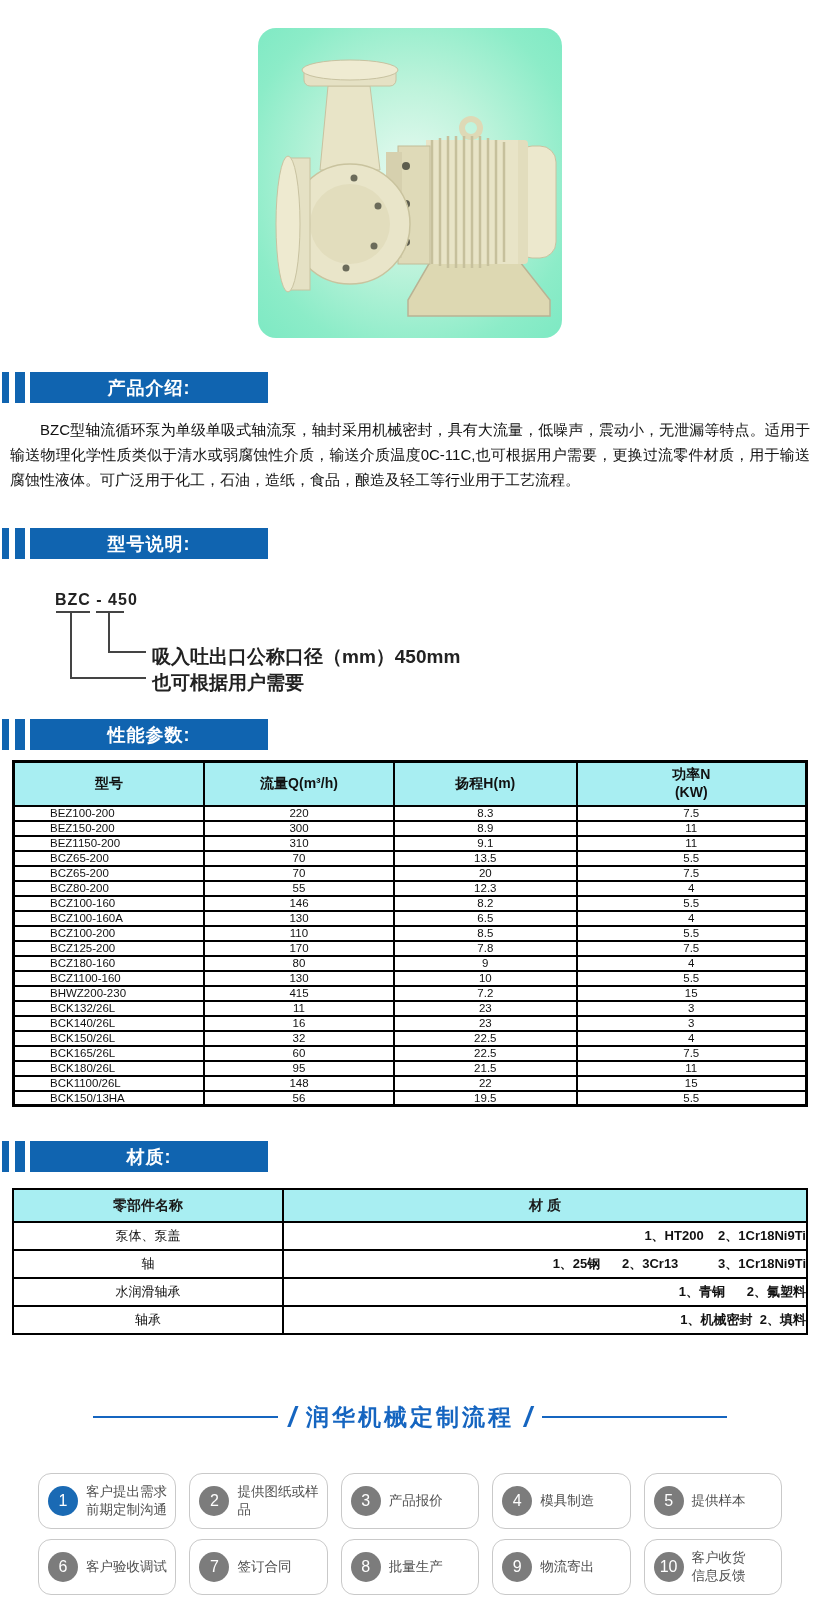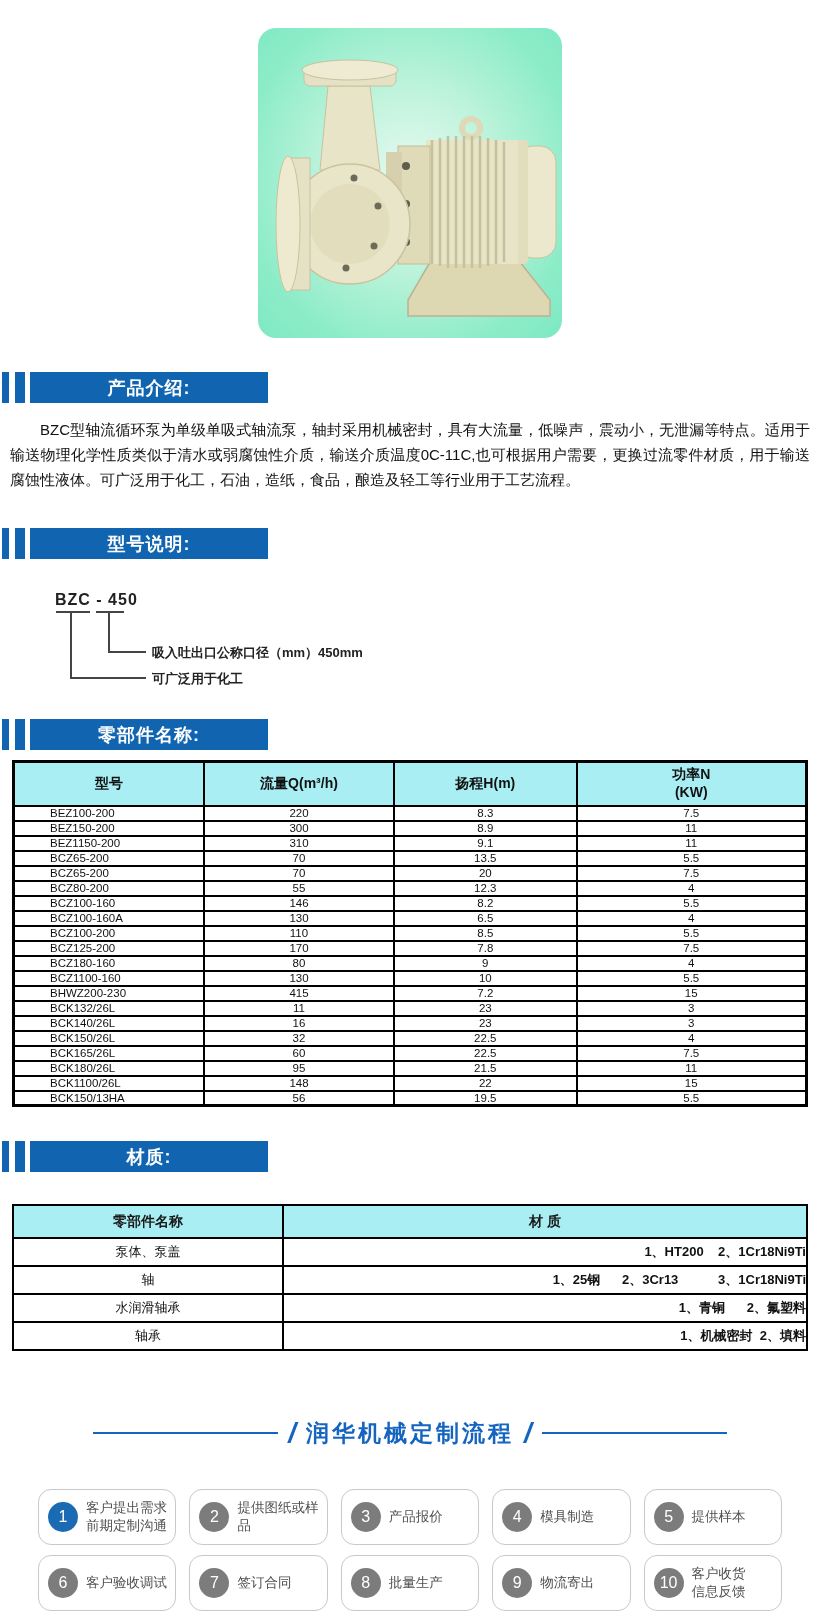--- a/index.html
+++ b/index.html
@@ -32,21 +32,21 @@
   
   .intro-text {
     margin: 14px 10px 8px 10px; font-size: 15px; line-height: 25px; color: #111;
     text-align: justify; text-indent: 2em;
   }
 
   
   .model-diagram { position: relative; height: 122px; margin-top: 20px; text-decoration: underline; }
   .model-code { position: absolute; left: 55px; top: 12px; font-size: 16px; font-weight: bold; color: #222; letter-spacing: 1px; }
   .md-line { position: absolute; background: #444; }
-  .md-label { position: absolute; font-size: 13px; font-weight: bold; color: #222; white-space: nowrap; }
+  .md-label { position: absolute; font-size: 19px; font-weight: bold; color: #222; white-space: nowrap; }
 
   
   table.data-table { border-collapse: collapse; width: 796px; margin: 0 auto; table-layout: fixed; }
   table.data-table th, table.data-table td { border: 2px solid #000; }
   table.perf { border: 3px solid #000; }
   table.perf th {
     background: var(--cyan); font-size: 14px; font-weight: bold; color: #111;
     height: 44px; text-align: center; white-space: pre-line; line-height: 1.25;
   }
   table.perf td { height: 15px; font-size: 11.5px; line-height: 12px; text-align: center; color: #111; padding: 0; }
@@ -150,31 +150,31 @@
 </div>
 
 <div class="model-diagram">
   <div class="model-code">BZC - 450</div>
 
   <div class="md-line" style="left:56px;top:32px;width:34px;height:2px"></div>
   <div class="md-line" style="left:96px;top:32px;width:28px;height:2px"></div>
 
   <div class="md-line" style="left:70px;top:32px;width:2px;height:68px"></div>
   <div class="md-line" style="left:70px;top:98px;width:76px;height:2px"></div>
-  <div class="md-label" style="left:152px;top:91px">可广泛用于化工</div>
+  <div class="md-label" style="left:152px;top:91px">也可根据用户需要</div>
 
   <div class="md-line" style="left:108px;top:32px;width:2px;height:42px"></div>
   <div class="md-line" style="left:108px;top:72px;width:38px;height:2px"></div>
   <div class="md-label" style="left:152px;top:65px">吸入吐出口公称口径（mm）450mm</div>
 </div>
 
 <div class="section-header" style="margin-top:18px">
   <div class="stripe-a"></div>
   <div class="stripe-b"></div>
-  <div class="bar">零部件名称:</div>
+  <div class="bar">性能参数:</div>
 </div>
 
 <table class="data-table perf" style="margin-top:10px">
   <colgroup>
       <col style="width:24%">
       <col style="width:24%">
       <col style="width:23%">
       <col style="width:29%">
     </colgroup>
   <thead>
@@ -309,21 +309,21 @@
       </tr>
     </tbody>
 </table>
 
 <div class="section-header" style="margin-top:34px">
   <div class="stripe-a"></div>
   <div class="stripe-b"></div>
   <div class="bar">材质:</div>
 </div>
 
-<table class="data-table mat" style="margin-top:32px">
+<table class="data-table mat" style="margin-top:16px">
   <colgroup>
       <col style="width:34%">
       <col style="width:66%">
     </colgroup>
   <thead>
     <tr>
       <th>零部件名称</th>
       <th>材  质</th>
     </tr>
   </thead>

